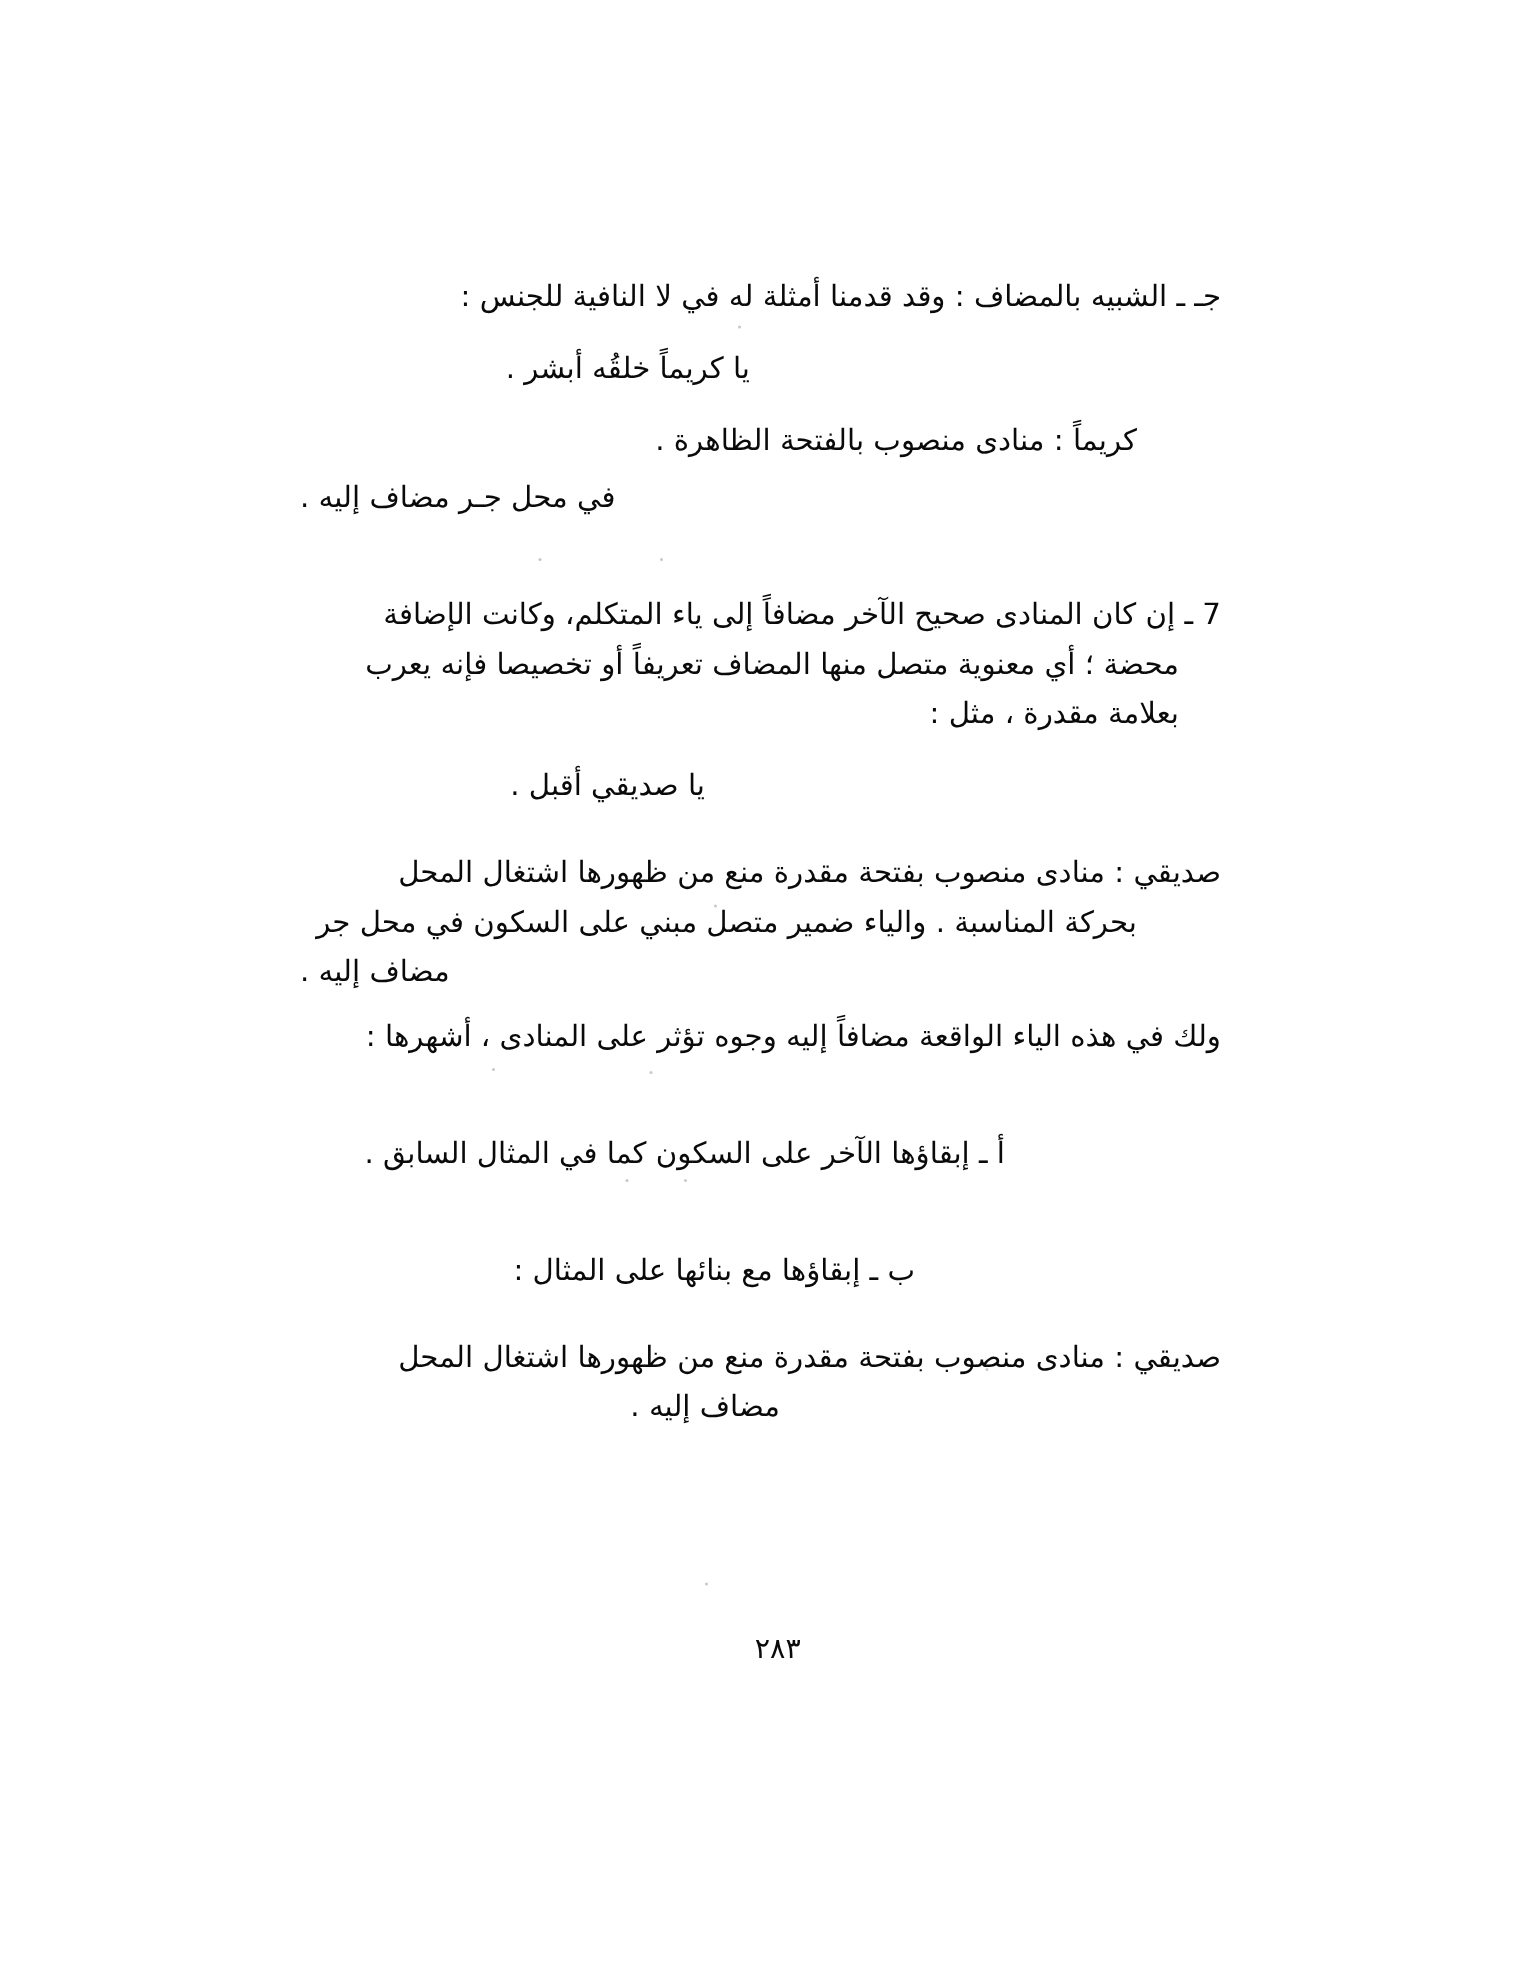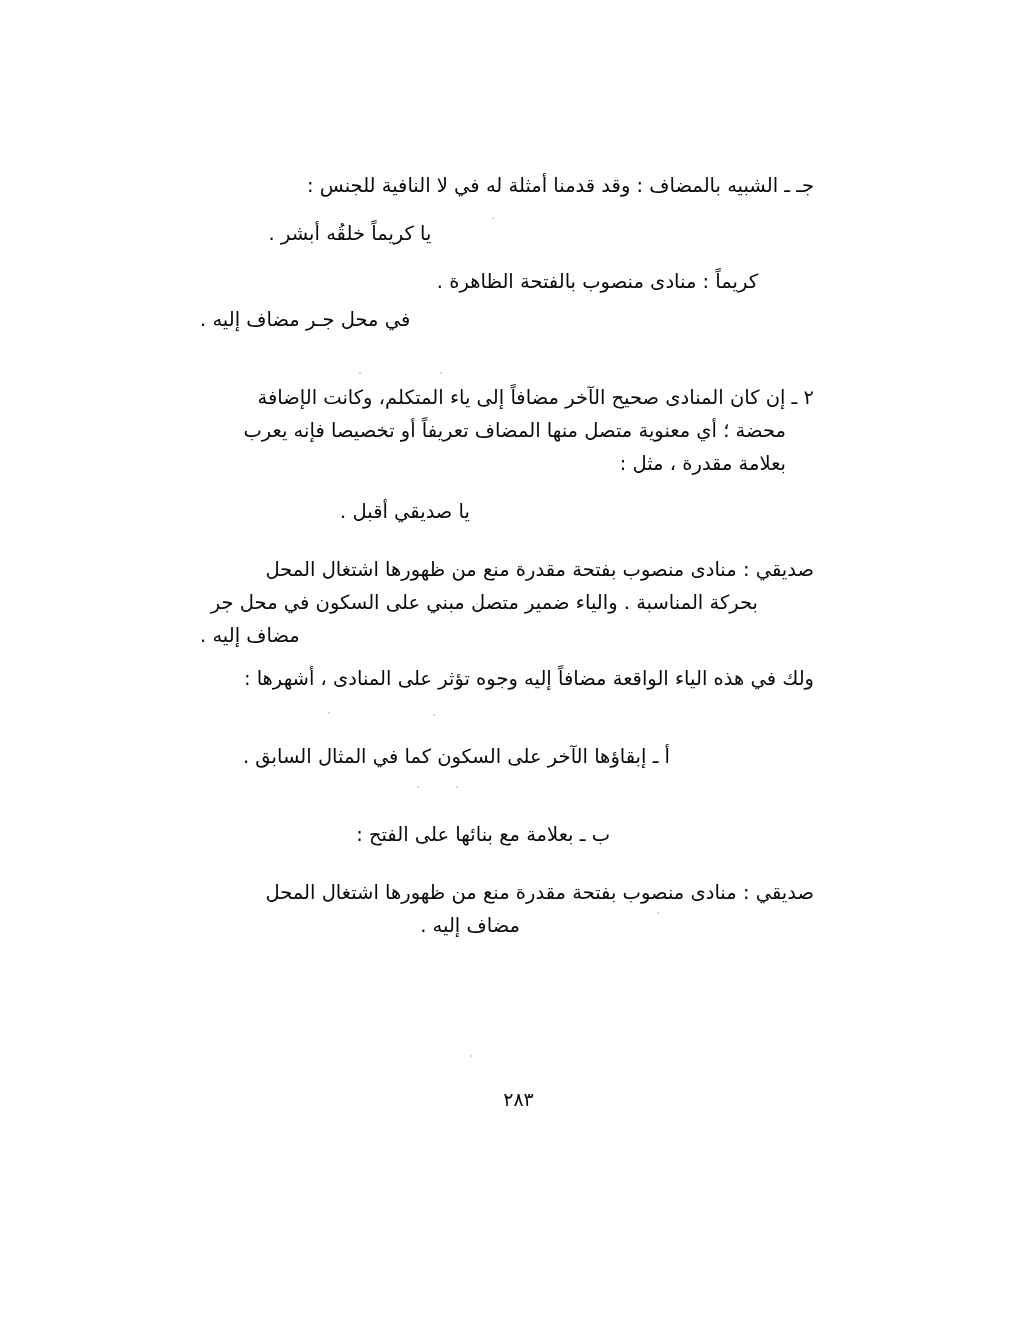--- a/index.html
+++ b/index.html
@@ -18,21 +18,21 @@
   }
 
   .page {
     position: absolute;
     inset: 0;
     background: #ffffff;
   }
 
   .text-block {
     position: absolute;
-    top: 176px;
+    top: 188px;
     right: 200px;
     left: 200px;
     direction: rtl;
     text-align: right;
   }
 
   .line {
     direction: rtl;
     unicode-bidi: isolate;
     white-space: nowrap;
@@ -52,21 +52,21 @@
   .row { display: block; height: 38px; }
   .row-tight { display: block; height: 33px; }
 
   
   .full      { text-align: right; padding-right: 6px; }
   .ind-1     { text-align: right; padding-right: 34px; }
   .ind-2     { text-align: right; padding-right: 62px; }
   .ind-4     { text-align: right; padding-right: 150px; }
   .ind-5     { text-align: right; padding-right: 210px; }
   .ind-6     { text-align: left; padding-right: 250px; }
-  .ind-7     { text-align: center; padding-right: 320px; }
+  .ind-7     { text-align: right; padding-right: 320px; }
   .ind-8     { text-align: right; padding-right: 350px; }
   .ind-9     { text-align: right; padding-right: 378px; }
   .ind-10    { text-align: right; padding-right: 300px; }
 
   .wide-space { letter-spacing: 1.3px; }
   .extra-wide { letter-spacing: 2.6px; }
 
   .page-number {
     position: absolute;
     top: 1088px;
@@ -111,21 +111,21 @@
     </div>
 
 
     <div class="row">
       <div class="line ind-6 extra-wide">في محل جـر مضاف إليه .</div>
     </div>
 
     <div class="gap-xl"></div>
 
     <div class="row-tight">
-      <div class="line full">٢ ـ إن كان المنادى صحيح الآخر مضافاً إلى ياء المتكلم، وكانت الإضافة</div>
+      <div class="line full">7 ـ إن كان المنادى صحيح الآخر مضافاً إلى ياء المتكلم، وكانت الإضافة</div>
     </div>
 
     <div class="row-tight">
       <div class="line ind-1">محضة ؛ أي معنوية متصل منها المضاف تعريفاً أو تخصيصا فإنه يعرب</div>
     </div>
 
     <div class="row">
       <div class="line ind-1 wide-space">بعلامة مقدرة ، مثل :</div>
     </div>
 
@@ -157,21 +157,21 @@
 
     <div class="gap-xl"></div>
 
     <div class="row">
       <div class="line ind-4 wide-space">أ ـ  إبقاؤها الآخر على السكون كما في المثال السابق .</div>
     </div>
 
     <div class="gap-xl"></div>
 
     <div class="row">
-      <div class="line ind-5 wide-space">ب ـ بعلامة مع بنائها على الفتح :</div>
+      <div class="line ind-5 wide-space">ب ـ إبقاؤها مع بنائها على المثال :</div>
     </div>
 
     <div class="gap-sm"></div>
 
 
     <div class="gap-sm"></div>
 
     <div class="row-tight">
       <div class="line full">صديقي : منادى منصوب بفتحة مقدرة منع  من ظهورها اشتغال المحل</div>
     </div>

